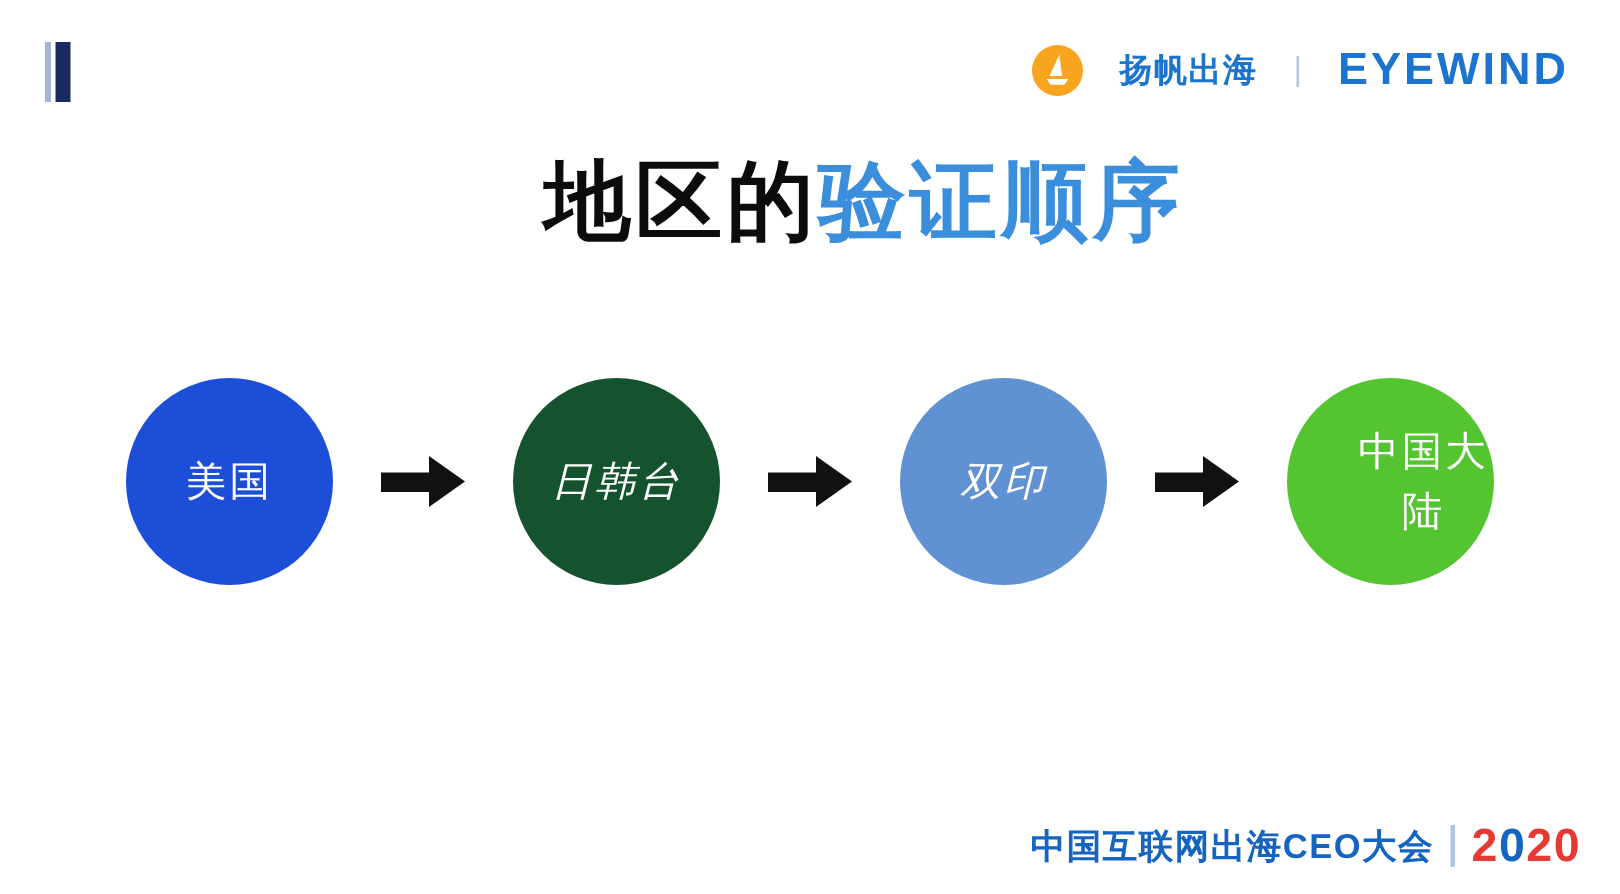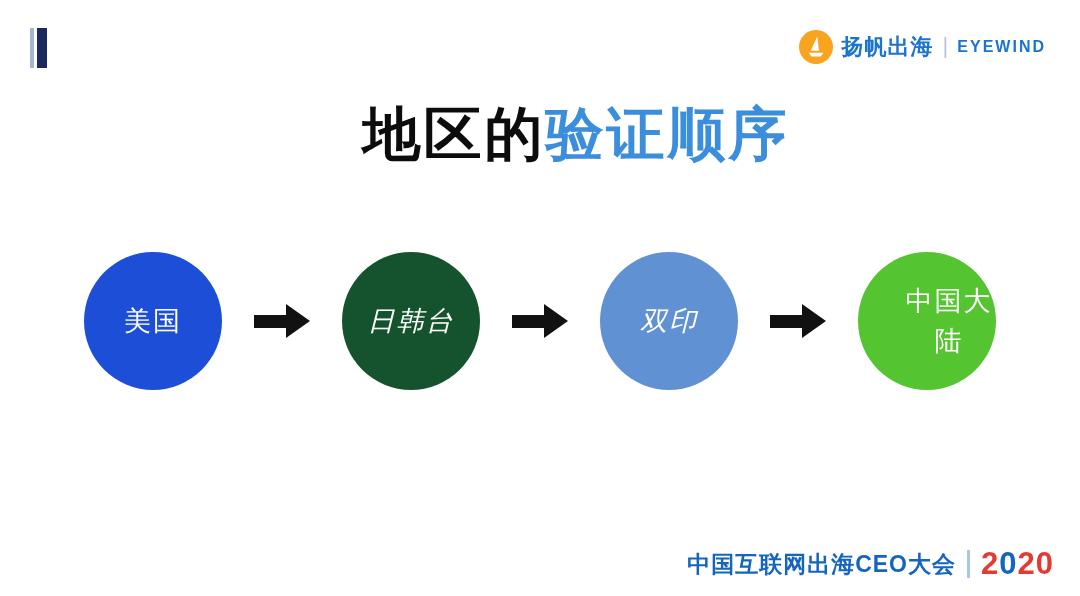--- a/index.html
+++ b/index.html
@@ -11,25 +11,25 @@
     overflow:hidden;
   }
   .slide { position:absolute; inset:0; }
 
   
   .accent { position:absolute; left:30px; top:28px; height:40px; display:flex; gap:3px; }
   .accent .bar-light { width:4px; height:100%; background:#a7b6cf; }
   .accent .bar-dark  { width:10px; height:100%; background:#1b2a5e; }
 
   
-  .brand { position:absolute; top:30px; right:34px; display:flex; align-items:center; gap:9px; }
+  .brand { position:absolute; top:30px; right:34px; display:flex; align-items:center; gap:24px; }
   .brand-icon { width:34px; height:34px; display:inline-flex; }
   .brand-cn { font-size:22px; font-weight:700; letter-spacing:1px; }
   .brand-divider { font-size:22px; color:#b9c6d8; font-weight:400; transform:translateY(-1px); }
-  .brand-en { font-size:16px; font-weight:700; letter-spacing:2px; }
+  .brand-en { font-size:30px; font-weight:700; letter-spacing:2px; }
 
   
   .title { position:absolute; top:96px; left:0; width:100%; text-align:center;
            font-size:58px; font-weight:800; letter-spacing:3px; color:#0c0c0c;margin-left:36px; }
 
   
   .flow { position:absolute; top:252px; left:84px; right:84px;
           display:flex; align-items:center; justify-content:space-between; }
   .circle { width:138px; height:138px; border-radius:50%;
             display:flex; align-items:center; justify-content:center; flex:0 0 auto; }

